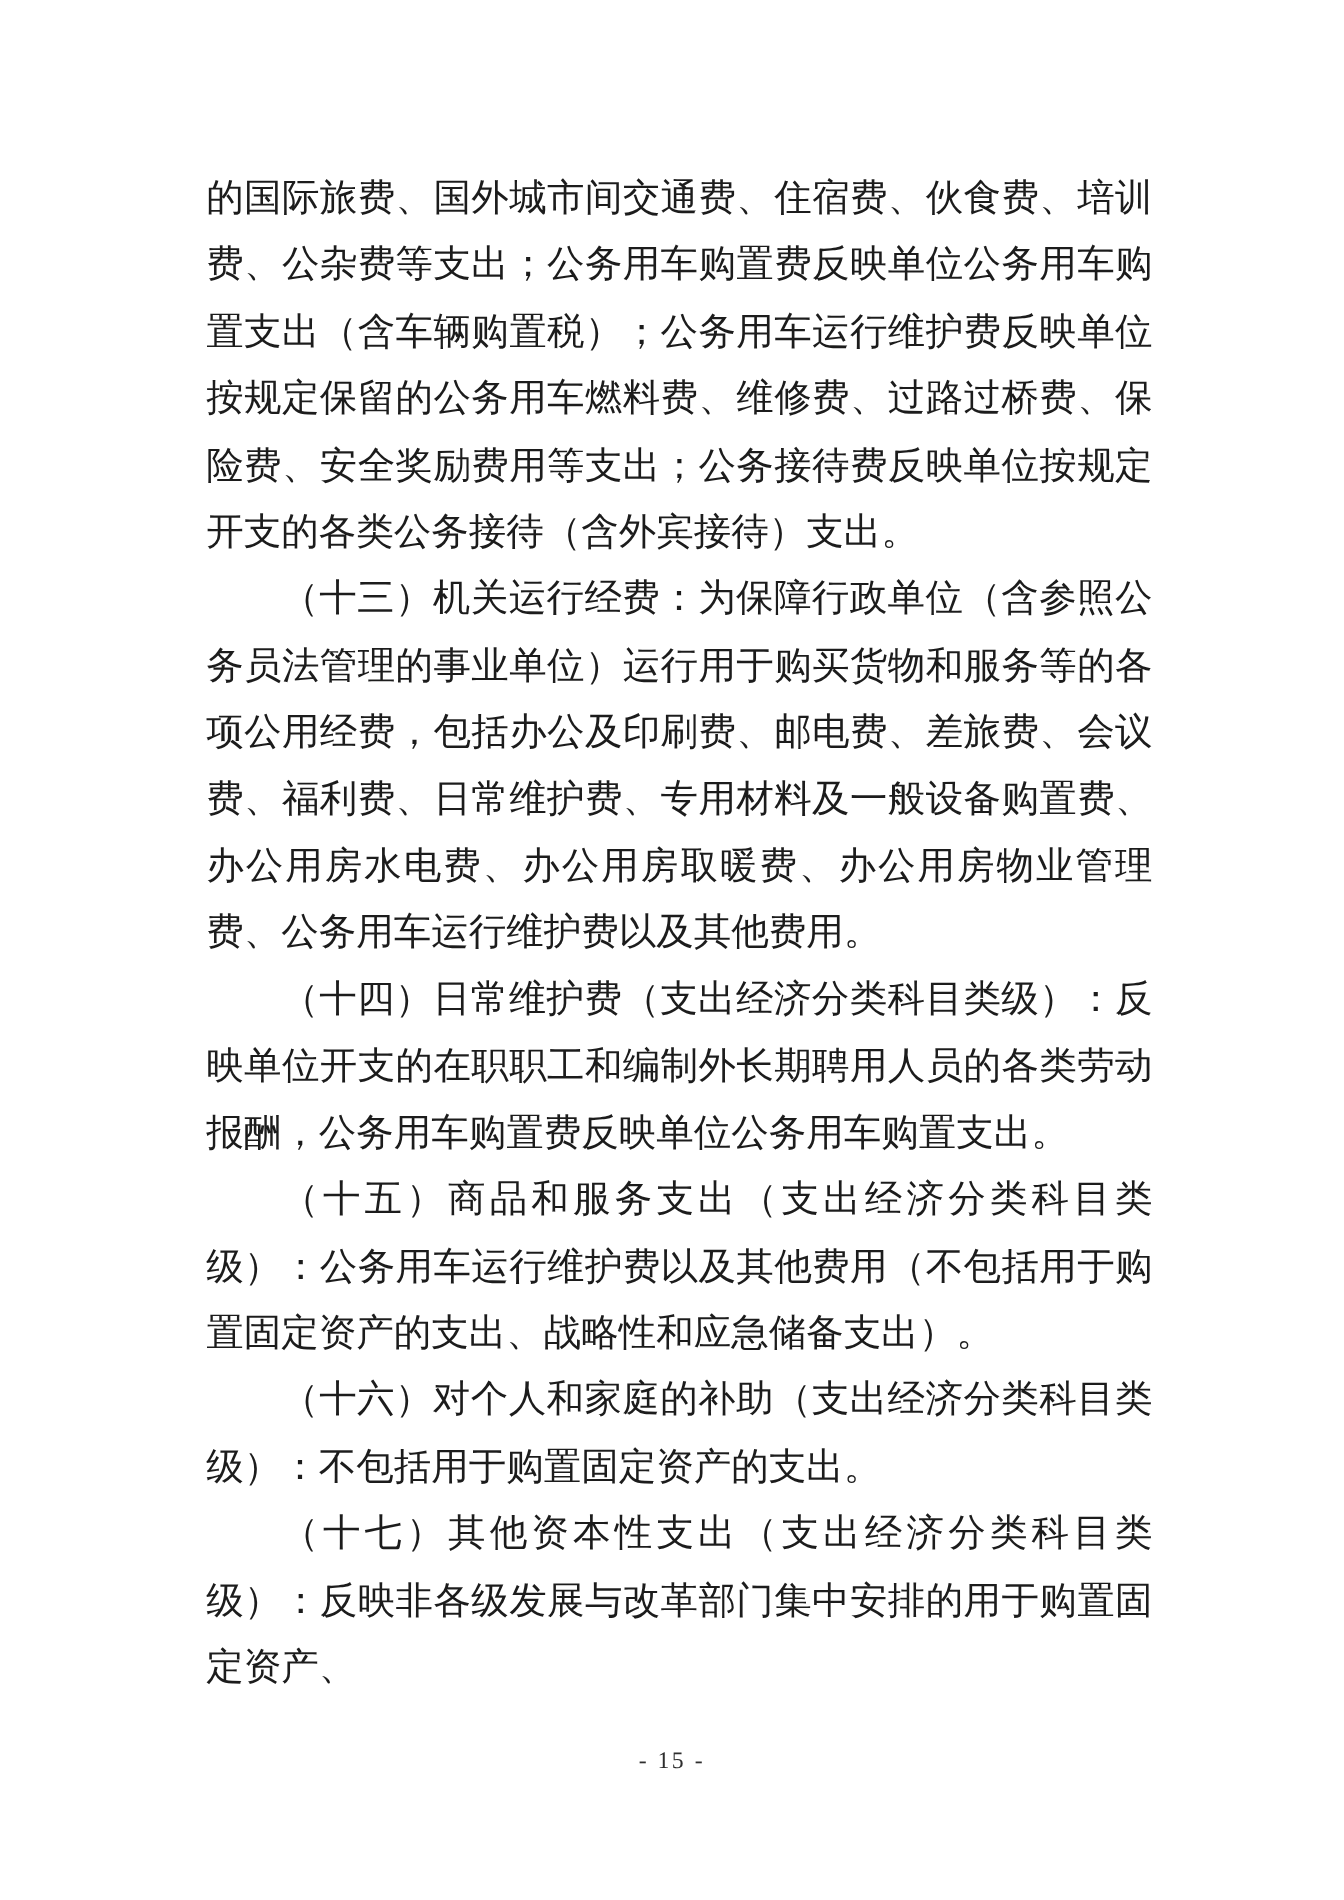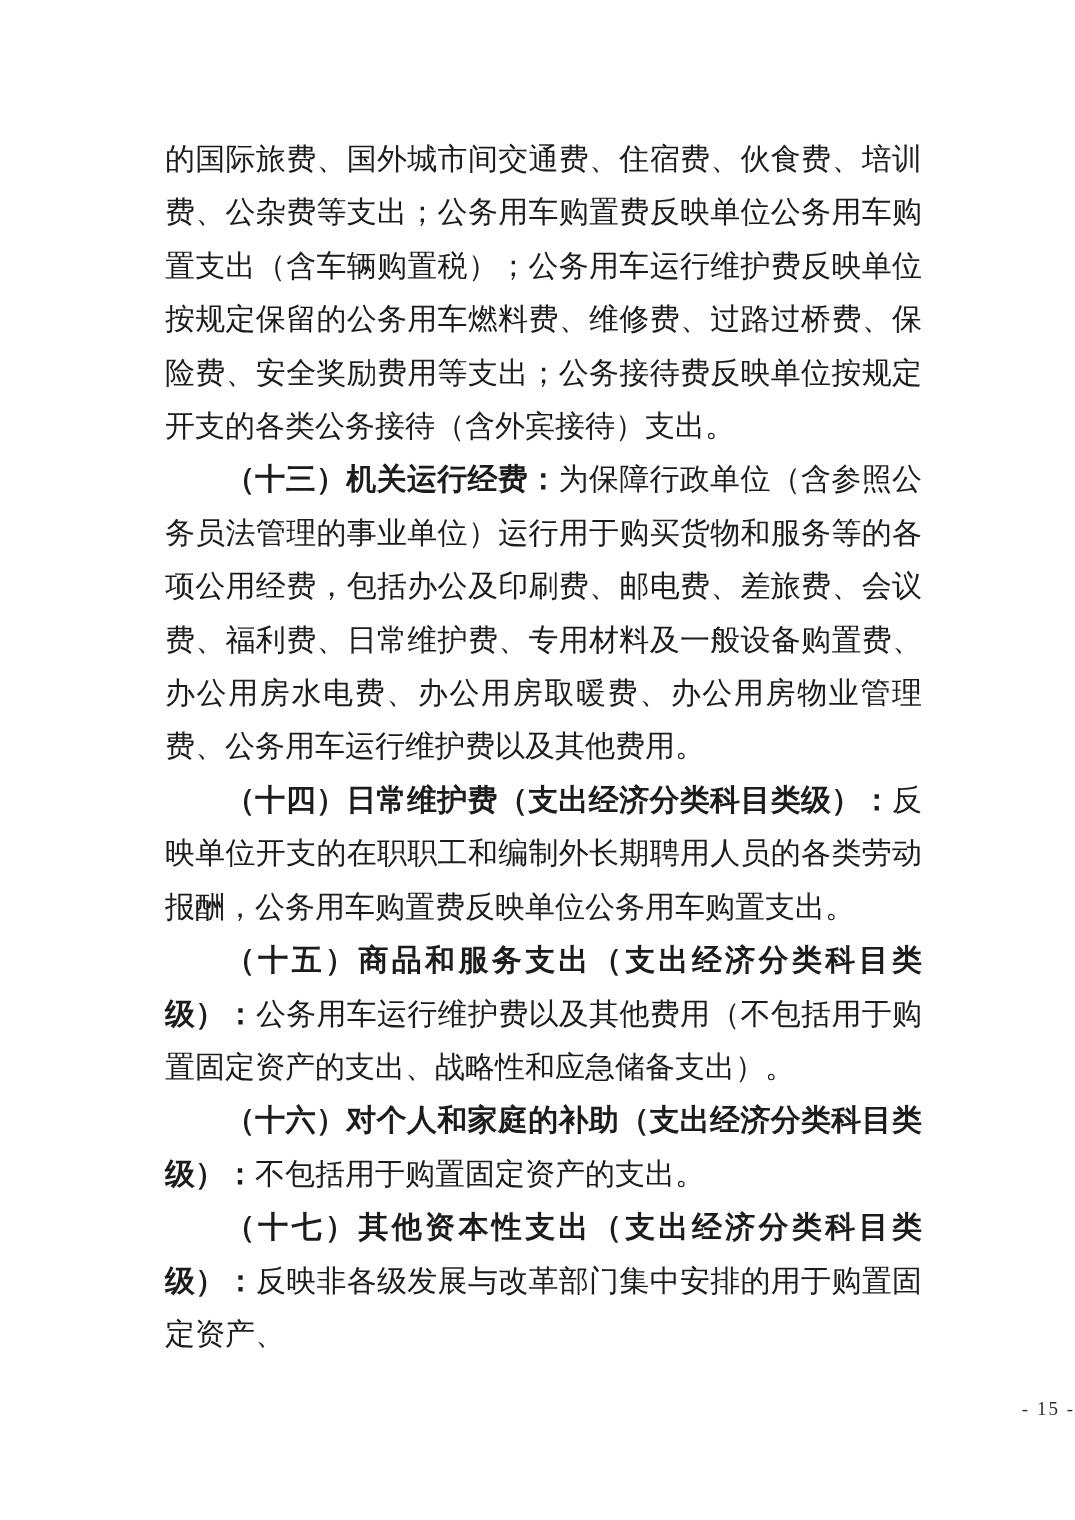--- a/index.html
+++ b/index.html
@@ -35,29 +35,29 @@
   }
   .para {
     margin: 0;
     padding: 0;
     text-indent: 2em;
   }
   .para.no-indent {
     text-indent: 0;
   }
   .run-bold {
-    font-weight: 700;
+    font-weight: 400;
     margin-top: 48px;
   }
   .footer {
     position: absolute;
     left: 0;
     right: 0;
     top: 1398px;
-    text-align: right;
+    text-align: center;
     font-size: 19px;
     letter-spacing: 2px;
     color: #2e2e2e;
   }
 </style>
 </head>
 <body>
 
 <div class="page">
 

